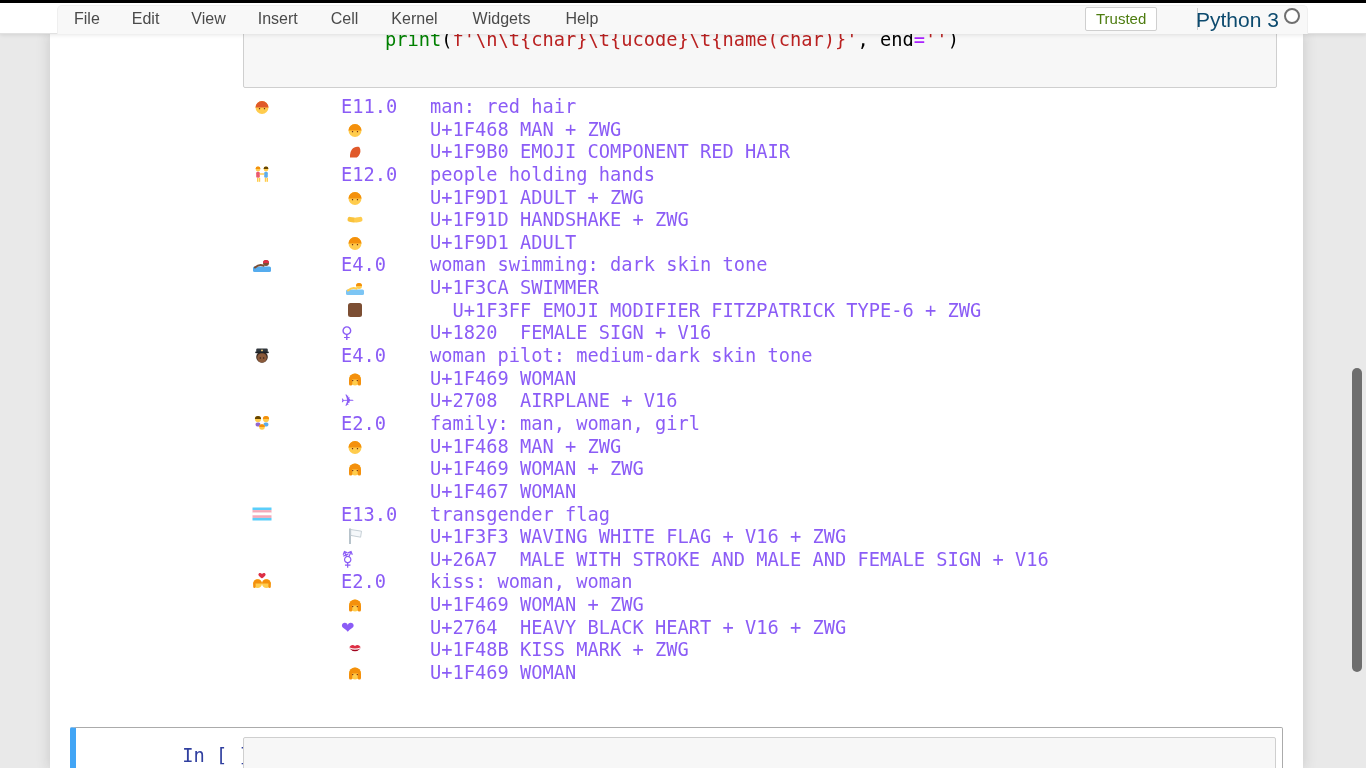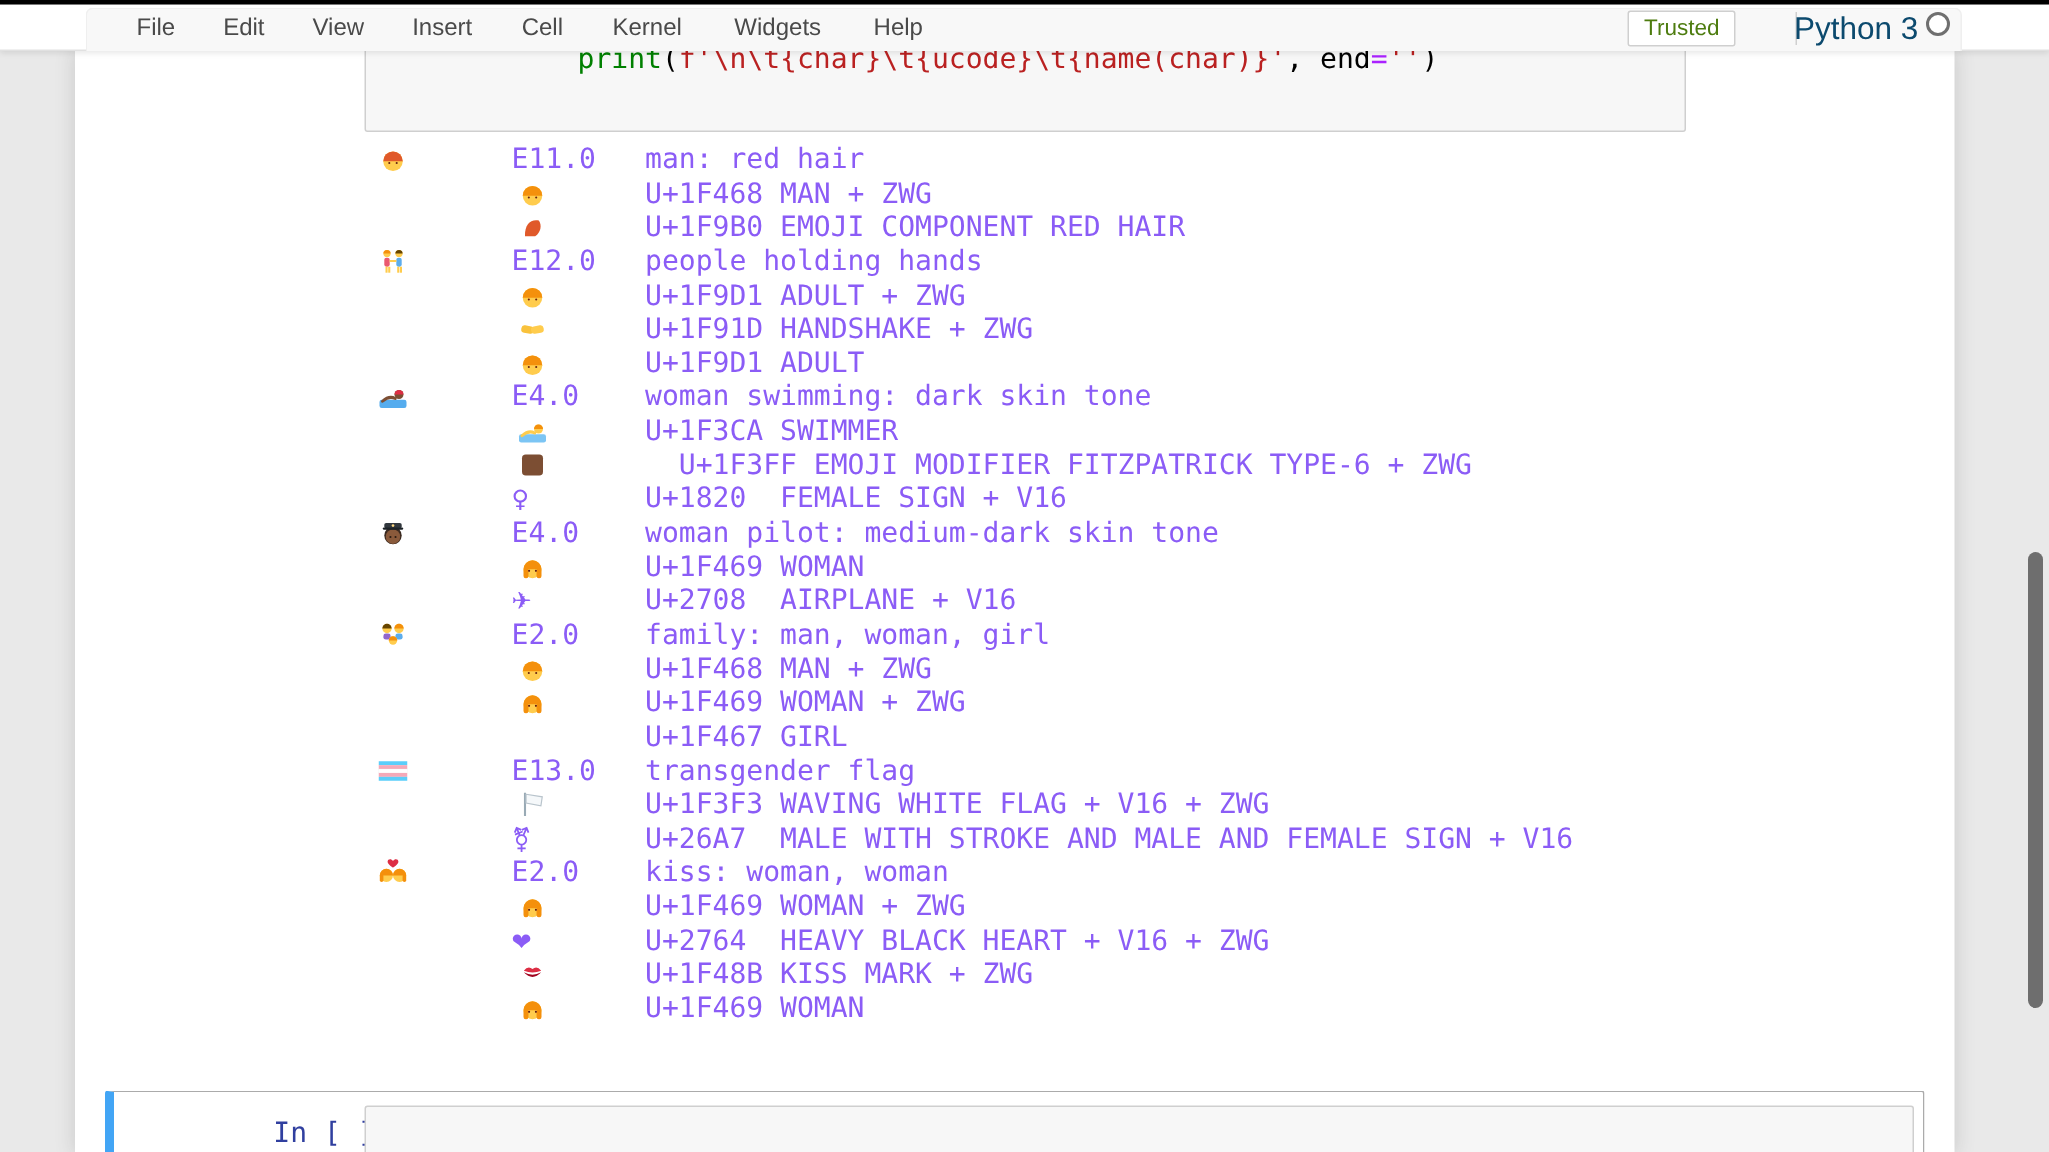--- a/index.html
+++ b/index.html
@@ -14,21 +14,21 @@
     position:absolute; left:0; top:3px; width:1366px; height:31px;
     background:#ffffff; z-index:8;
     border-bottom:1px solid #e1e1e1;
     box-shadow:0 1px 4px rgba(0,0,0,.10);
   }
   #menubar-panel {
     position:absolute; left:57px; top:2px; width:1251px; height:29px;
     background:#f8f8f8; border:1px solid #efefef; border-bottom:none;
     border-radius:5px 5px 0 0;
   }
-  #menubar { position:absolute; left:57px; top:0; height:31px; display:flex; align-items:center; padding-left:18px; }
+  #menubar { position:absolute; left:40px; top:0; height:31px; display:flex; align-items:center; padding-left:18px; }
   .menu-item {
     padding:0 16px; font-size:16px; color:#4a4a4a; line-height:31px; cursor:pointer;
     white-space:nowrap;
   }
   .menu-item:nth-child(5){ padding:0 17px; }
   .menu-item:nth-child(7){ padding:0 19px; }
   #trusted-badge {
     position:absolute; left:1085px; top:4px; height:24px; padding:0 10px;
     border:1px solid #cfcfcf; border-radius:2px; background:#fff;
     font-size:15px; color:#4d7c0f; line-height:22px;
@@ -39,21 +39,21 @@
     position:absolute; left:1284px; top:5px; width:16px; height:16px;
     border:2px solid #6f6f6f; border-radius:50%; background:#fff;
   }
   
   #notebook-container {
     position:absolute; left:50px; top:34px; width:1253px; height:734px;
     background:#ffffff; box-shadow:0 0 12px 1px rgba(87,87,87,.2);
   }
   
   #code-input-box {
-    position:absolute; left:193px; top:-8px; width:881px; height:62px;
+    position:absolute; left:193px; top:-8px; width:1034px; height:62px;
     background:#f7f7f7; border:1px solid #cfcfcf; border-radius:2px;
   }
   #code-pre { position:absolute; left:6px; top:2px; }
   .code-line { white-space:pre; font:18.7px/22.65px "DejaVu Sans Mono", monospace; color:#000; }
   .tok-builtin { color:#008000; }
   .tok-string  { color:#BA2121; }
   .tok-op      { color:#AA22FF; }
   .tok-plain   { color:#000; }
   
   #output-area { position:absolute; left:200px; top:62px; width:1000px; }
@@ -270,21 +270,21 @@
             <rect x="4" y="10.5" width="3.3000000000000003" height="7" rx="1.5" fill="#F4900C"></rect>
          <rect x="12.7" y="10.5" width="3.3000000000000003" height="7" rx="1.5" fill="#F4900C"></rect>
           <path d="M4 11.5 a6 6 0 0 1 12 0 z" fill="#F4900C"></path>
           <circle cx="7.72" cy="12.58" r="0.7" fill="#662113"></circle>
           <circle cx="12.280000000000001" cy="12.58" r="0.7" fill="#662113"></circle>
           </svg></span>
         <span class="o-text">U+1F469 WOMAN + ZWG</span>
       </div>
       <div class="oline">
         <span class="o-emoji1"><svg viewBox="0 0 20 20" width="20" height="20" xmlns="http://www.w3.org/2000/svg"></svg></span>
-        <span class="o-text">U+1F467 GIRL</span>
+        <span class="o-text">U+1F467 WOMAN</span>
       </div>
       <div class="oline">
         <span class="o-emoji0"><svg viewBox="0 0 20 20" width="20" height="20" xmlns="http://www.w3.org/2000/svg">
             <g>
               <rect x="0.5" y="3.5" width="19" height="2.6" fill="#5BCEFA"></rect>
      <rect x="0.5" y="6.1" width="19" height="2.6" fill="#F5A9B8"></rect>
      <rect x="0.5" y="8.7" width="19" height="2.6" fill="#FFFFFF" stroke="#eee" stroke-width="0.2"></rect>
      <rect x="0.5" y="11.3" width="19" height="2.6" fill="#F5A9B8"></rect>
      <rect x="0.5" y="13.9" width="19" height="2.6" fill="#5BCEFA"></rect>
             </g>

